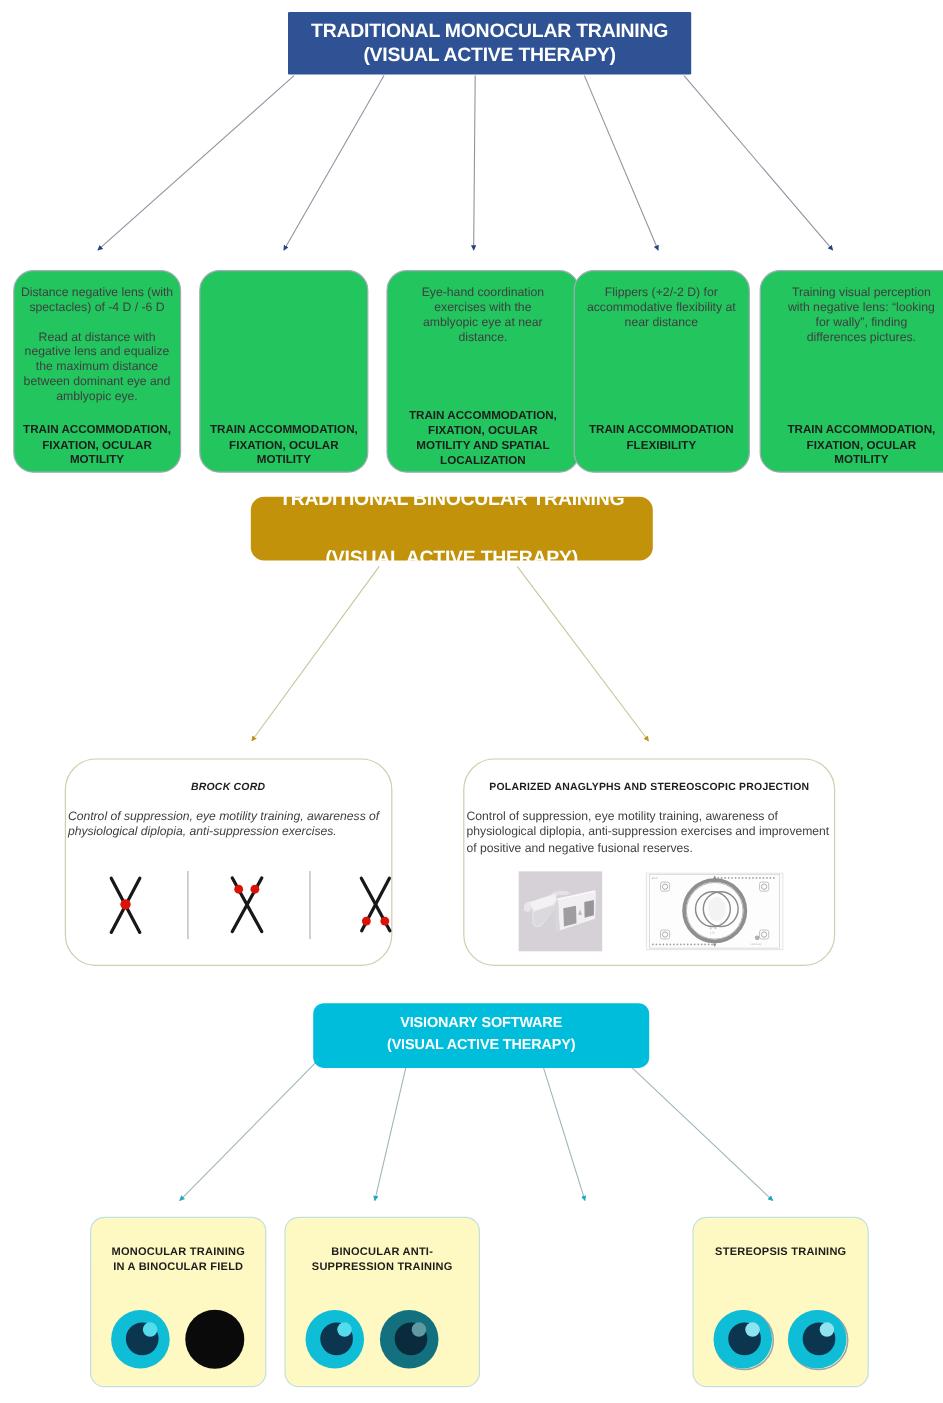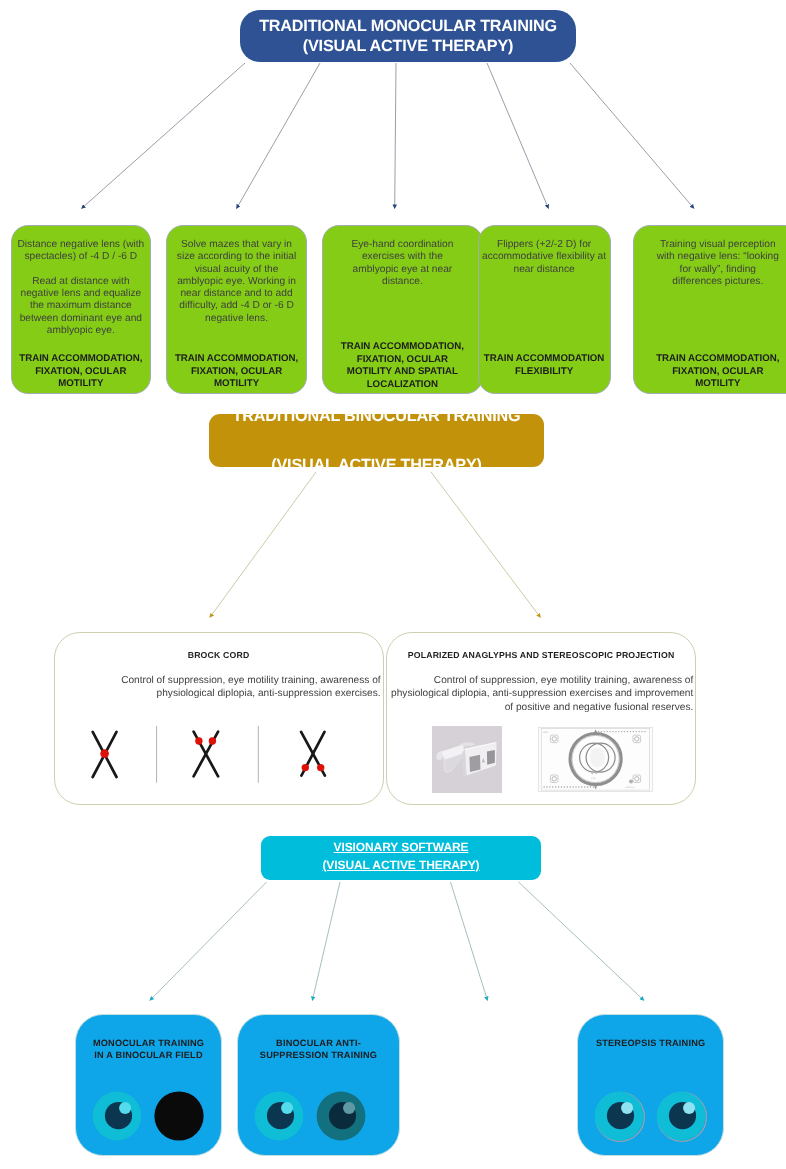--- a/index.html
+++ b/index.html
@@ -17,54 +17,54 @@
   .ln.blank { height:12.3px; }
 
   
   .pill {
     position:absolute;
     display:flex; flex-direction:column; align-items:center; justify-content:center;
     text-align:center;
     color:#ffffff;
     font-weight:bold;
   }
-  #pill-monocular { left:240px; top:10px; width:336px; height:52px; background:#2e5294; font-size:16.2px; letter-spacing:-0.2px; border-radius:20px; line-height:20.2px; }
+  #pill-monocular { left:240px; top:10px; width:336px; height:52px; background:#2e5294; font-size:16.2px; letter-spacing:-0.2px; border-radius:1px; line-height:20.2px; }
   #pill-binocular { left:209px; top:414px; width:335px; height:53px; background:#c2920b; font-size:16.2px; letter-spacing:-0.2px; border-radius:11px; line-height:20.2px;gap:28px; }
-  #pill-software  { left:261px; top:836px; width:280px; height:44px; padding-bottom:4px; background:#00bedb; font-size:12px; letter-spacing:-0.1px; border-radius:9px; line-height:18px;text-decoration:underline; }
+  #pill-software  { left:261px; top:836px; width:280px; height:54px; padding-bottom:4px; background:#00bedb; font-size:12px; letter-spacing:-0.1px; border-radius:9px; line-height:18px; }
 
   
   .mono-card {
     position:absolute; top:225px; height:169px;
     border:1px solid #a4acb5; border-radius:17px;
-    background:#84cc16;
+    background:#22c55e;
     text-align:center;
     color:#3f3f3f;
   }
   .mono-body {
     position:absolute; left:2px; right:2px; top:13px;
     font-size:10.2px; line-height:12.3px;
   }
   .mono-hl {
     position:absolute; left:2px; right:2px;
     font-weight:bold; color:#1d1d1d;
     font-size:9.7px; line-height:12.7px;
   }
 
   
   .mid-card {
     position:absolute; top:632px; height:173px;
     border:1px solid #cfceae; border-radius:26px; background:#fff;
   }
   .mid-title { position:absolute; left:4px; right:4px; top:17px; text-align:center; font-weight:bold; font-size:8.7px; color:#1d1d1d; letter-spacing:0.2px; }
-  .mid-body  { position:absolute; left:2px; right:2px; top:41px; text-align:right; font-size:10.15px; color:#3f3f3f; line-height:13.4px; }
+  .mid-body  { position:absolute; left:2px; right:2px; top:41px; text-align:left; font-size:10.15px; color:#3f3f3f; line-height:13.4px; }
 
   
   .bot-card {
     position:absolute; top:1014px; height:142px;
-    border:1px solid #c3dfde; border-radius:28px; background:#0ea5e9;
+    border:1px solid #c3dfde; border-radius:12px; background:#fef9c3;
     text-align:center;
   }
   .bot-title { position:absolute; left:2px; right:2px; top:22px; font-weight:bold; font-size:9.2px; letter-spacing:0.2px; color:#1d1d1d; line-height:12px; }
 
   svg.conn { position:absolute; left:0; top:0; width:786px; height:1169px; pointer-events:none; }
 </style>
 </head>
 <body>
 
 <div id="root">
@@ -115,50 +115,41 @@
     <div class="ln">between dominant eye and</div>
     <div class="ln">amblyopic eye.</div>
   </div>
   <div class="mono-hl" style="top:127px;">
     <div class="ln">TRAIN ACCOMMODATION,</div>
     <div class="ln">FIXATION, OCULAR</div>
     <div class="ln">MOTILITY</div>
   </div>
 </div>
 <div class="mono-card" style="left:166.2px; width:140.7px;">
-  <div class="mono-body">
-    <div class="ln">Solve mazes that vary in</div>
-    <div class="ln">size according to the initial</div>
-    <div class="ln">visual acuity of the</div>
-    <div class="ln">amblyopic eye. Working in</div>
-    <div class="ln">near distance and to add</div>
-    <div class="ln">difficulty, add -4 D or -6 D</div>
-    <div class="ln">negative lens.</div>
-  </div>
   <div class="mono-hl" style="top:127px;">
     <div class="ln">TRAIN ACCOMMODATION,</div>
     <div class="ln">FIXATION, OCULAR</div>
     <div class="ln">MOTILITY</div>
   </div>
 </div>
 <div class="mono-card" style="left:321.9px; width:161px;">
   <div class="mono-body">
     <div class="ln">Eye-hand coordination</div>
     <div class="ln">exercises with the</div>
     <div class="ln">amblyopic eye at near</div>
     <div class="ln">distance.</div>
   </div>
   <div class="mono-hl" style="top:115px;">
     <div class="ln">TRAIN ACCOMMODATION,</div>
     <div class="ln">FIXATION, OCULAR</div>
     <div class="ln">MOTILITY AND SPATIAL</div>
     <div class="ln">LOCALIZATION</div>
   </div>
 </div>
-<div class="mono-card" style="left:477.6px; width:133px;padding-left:32px;">
+<div class="mono-card" style="left:477.6px; width:147px;padding-left:32px;">
   <div class="mono-body">
     <div class="ln">Flippers (+2/-2 D) for</div>
     <div class="ln">accommodative flexibility at</div>
     <div class="ln">near distance</div>
   </div>
   <div class="mono-hl" style="top:127px;">
     <div class="ln">TRAIN ACCOMMODATION</div>
     <div class="ln">FLEXIBILITY</div>
   </div>
 </div>
@@ -174,21 +165,21 @@
     <div class="ln">FIXATION, OCULAR</div>
     <div class="ln">MOTILITY</div>
   </div>
 </div>
 
 <div class="pill" id="pill-binocular">
   <span>TRADITIONAL BINOCULAR TRAINING</span>
   <span>(VISUAL ACTIVE THERAPY)</span>
 </div>
 
-<div class="mid-card" style="left:53.6px; width:330px;">
+<div class="mid-card" style="left:53.6px; width:273px;font-style:italic;">
   <div class="mid-title">BROCK CORD</div>
   <div class="mid-body">
     <div class="ln">Control of suppression, eye motility training, awareness of</div>
     <div class="ln">physiological diplopia, anti-suppression exercises.</div>
   </div>
   <svg width="311" height="173" viewBox="0 0 311 173" style="position:absolute;left:0;top:0;">
       <g stroke="#181818" stroke-width="2.7" stroke-linecap="round" fill="none">
         <line x1="37.7" y1="98.9" x2="61.5" y2="144"></line>
         <line x1="61.5" y1="98.9" x2="37.7" y2="144"></line>
       </g>

